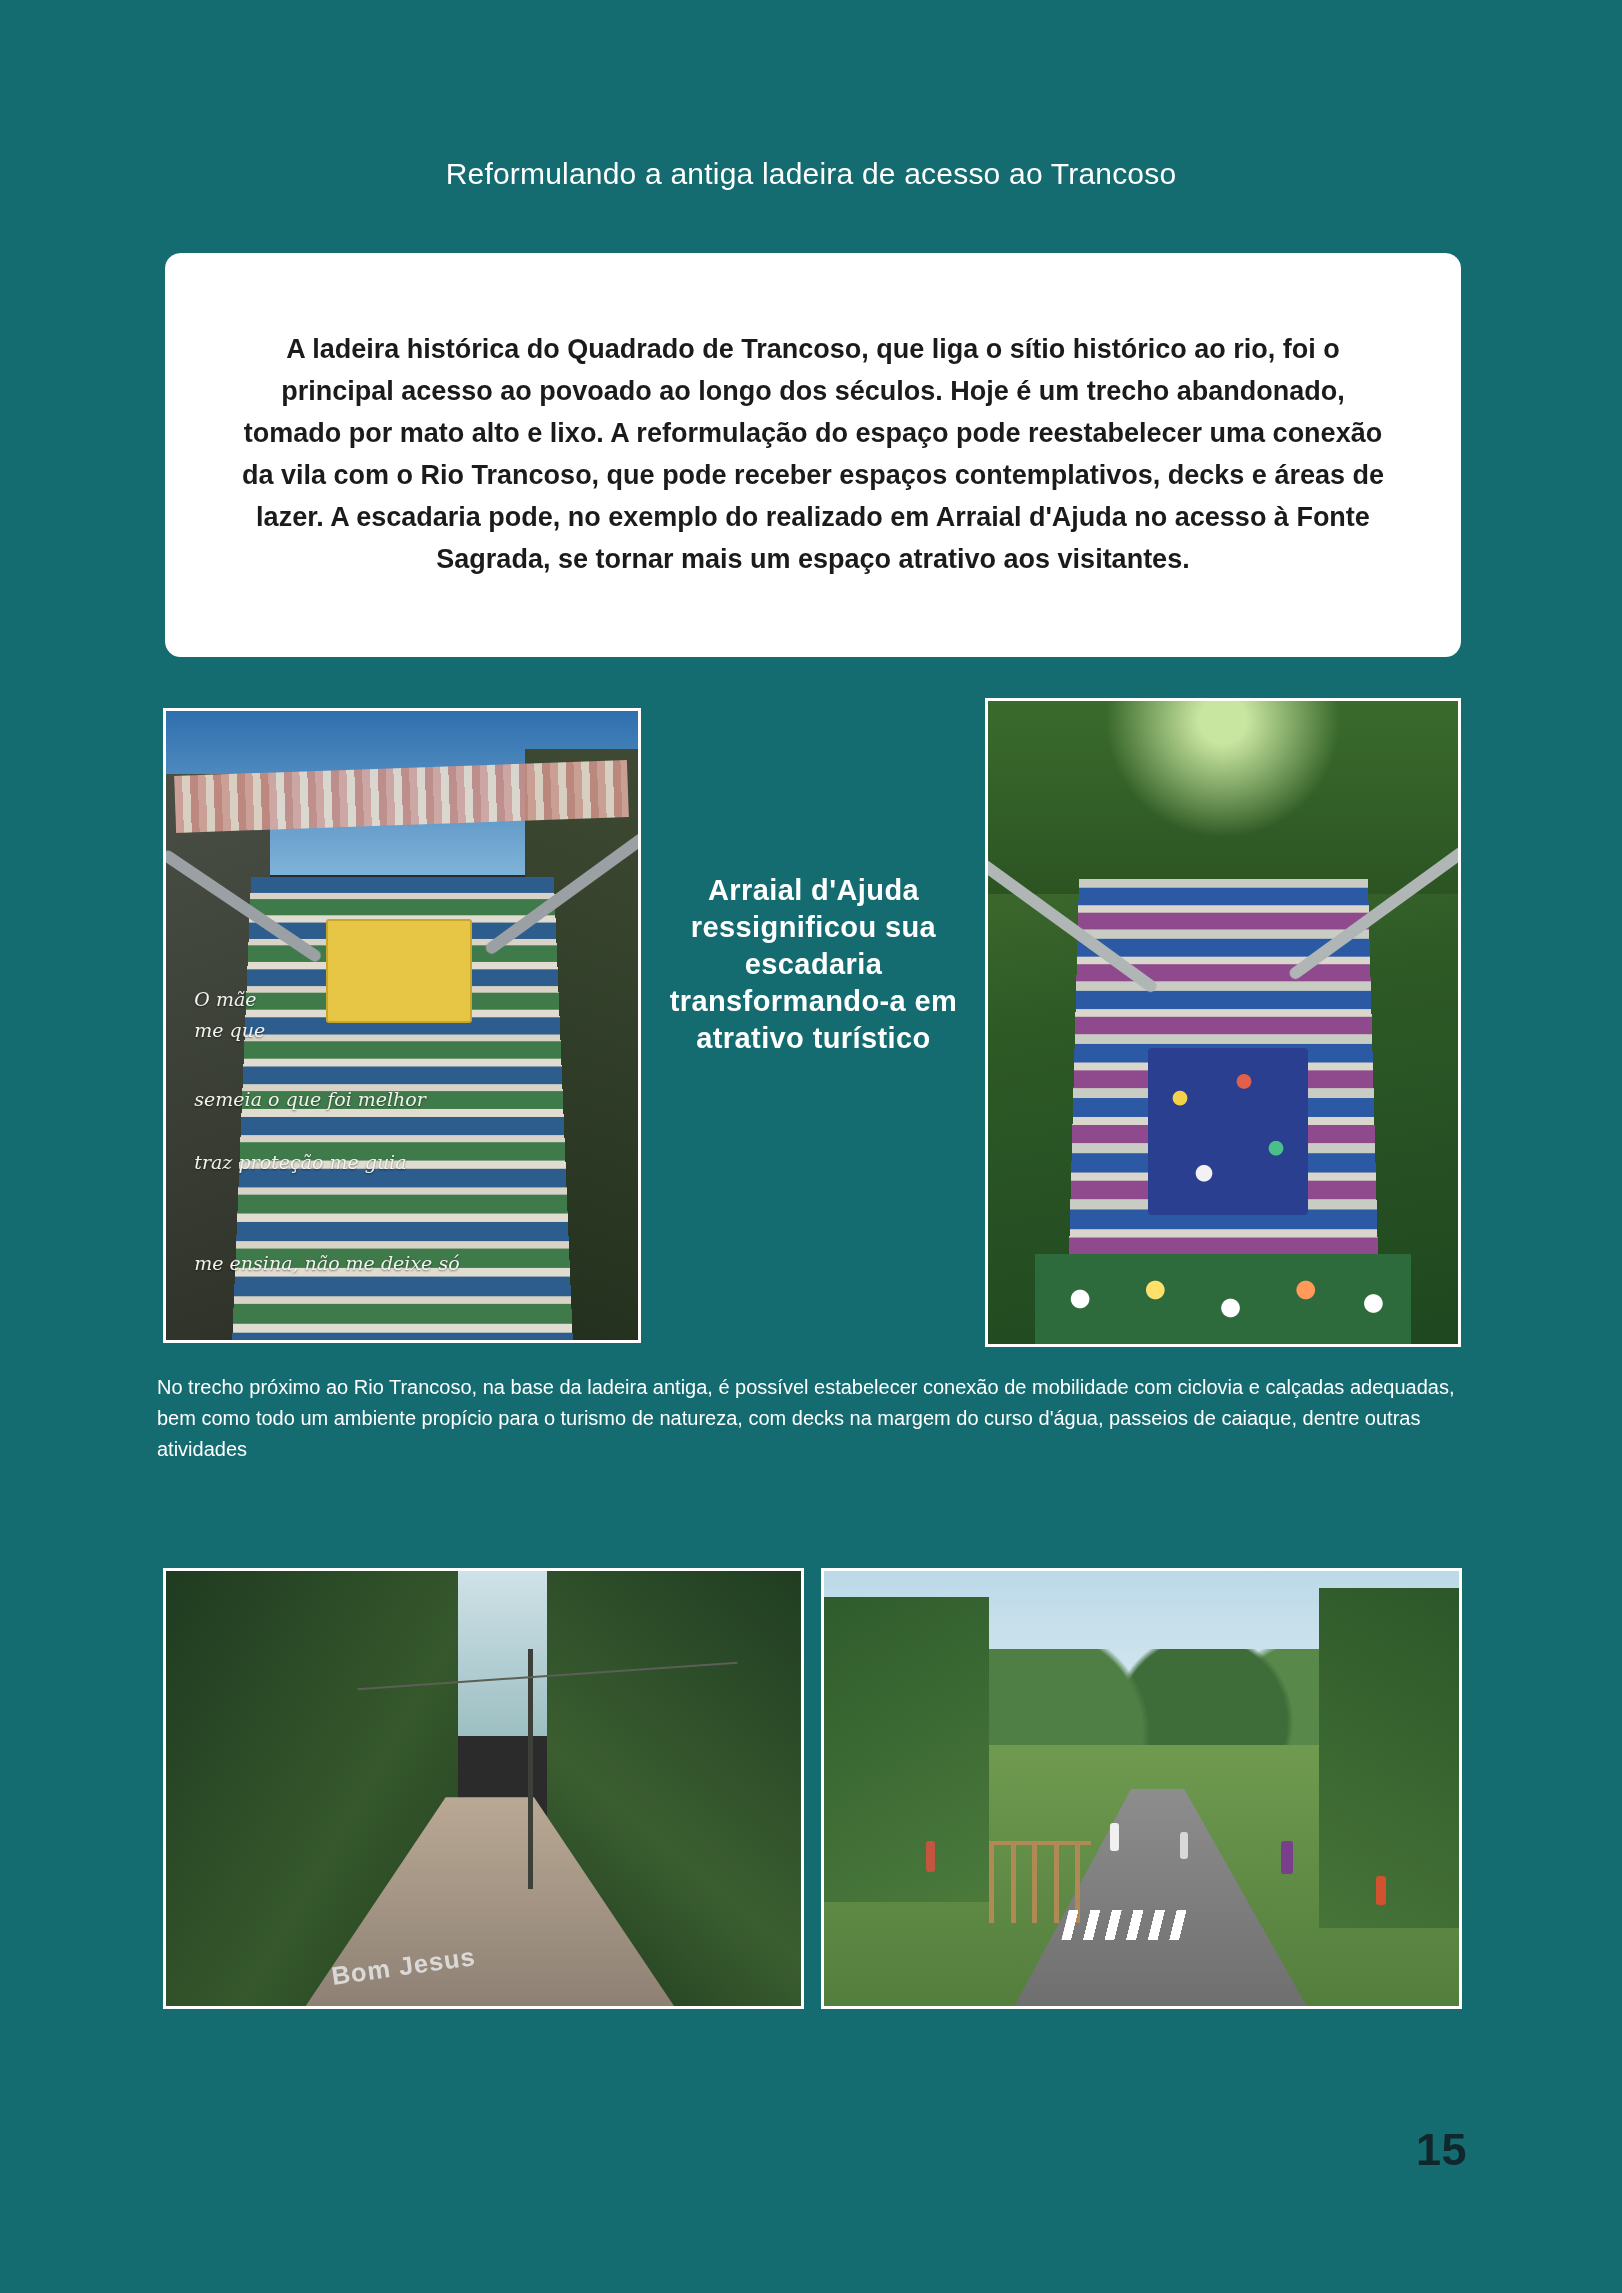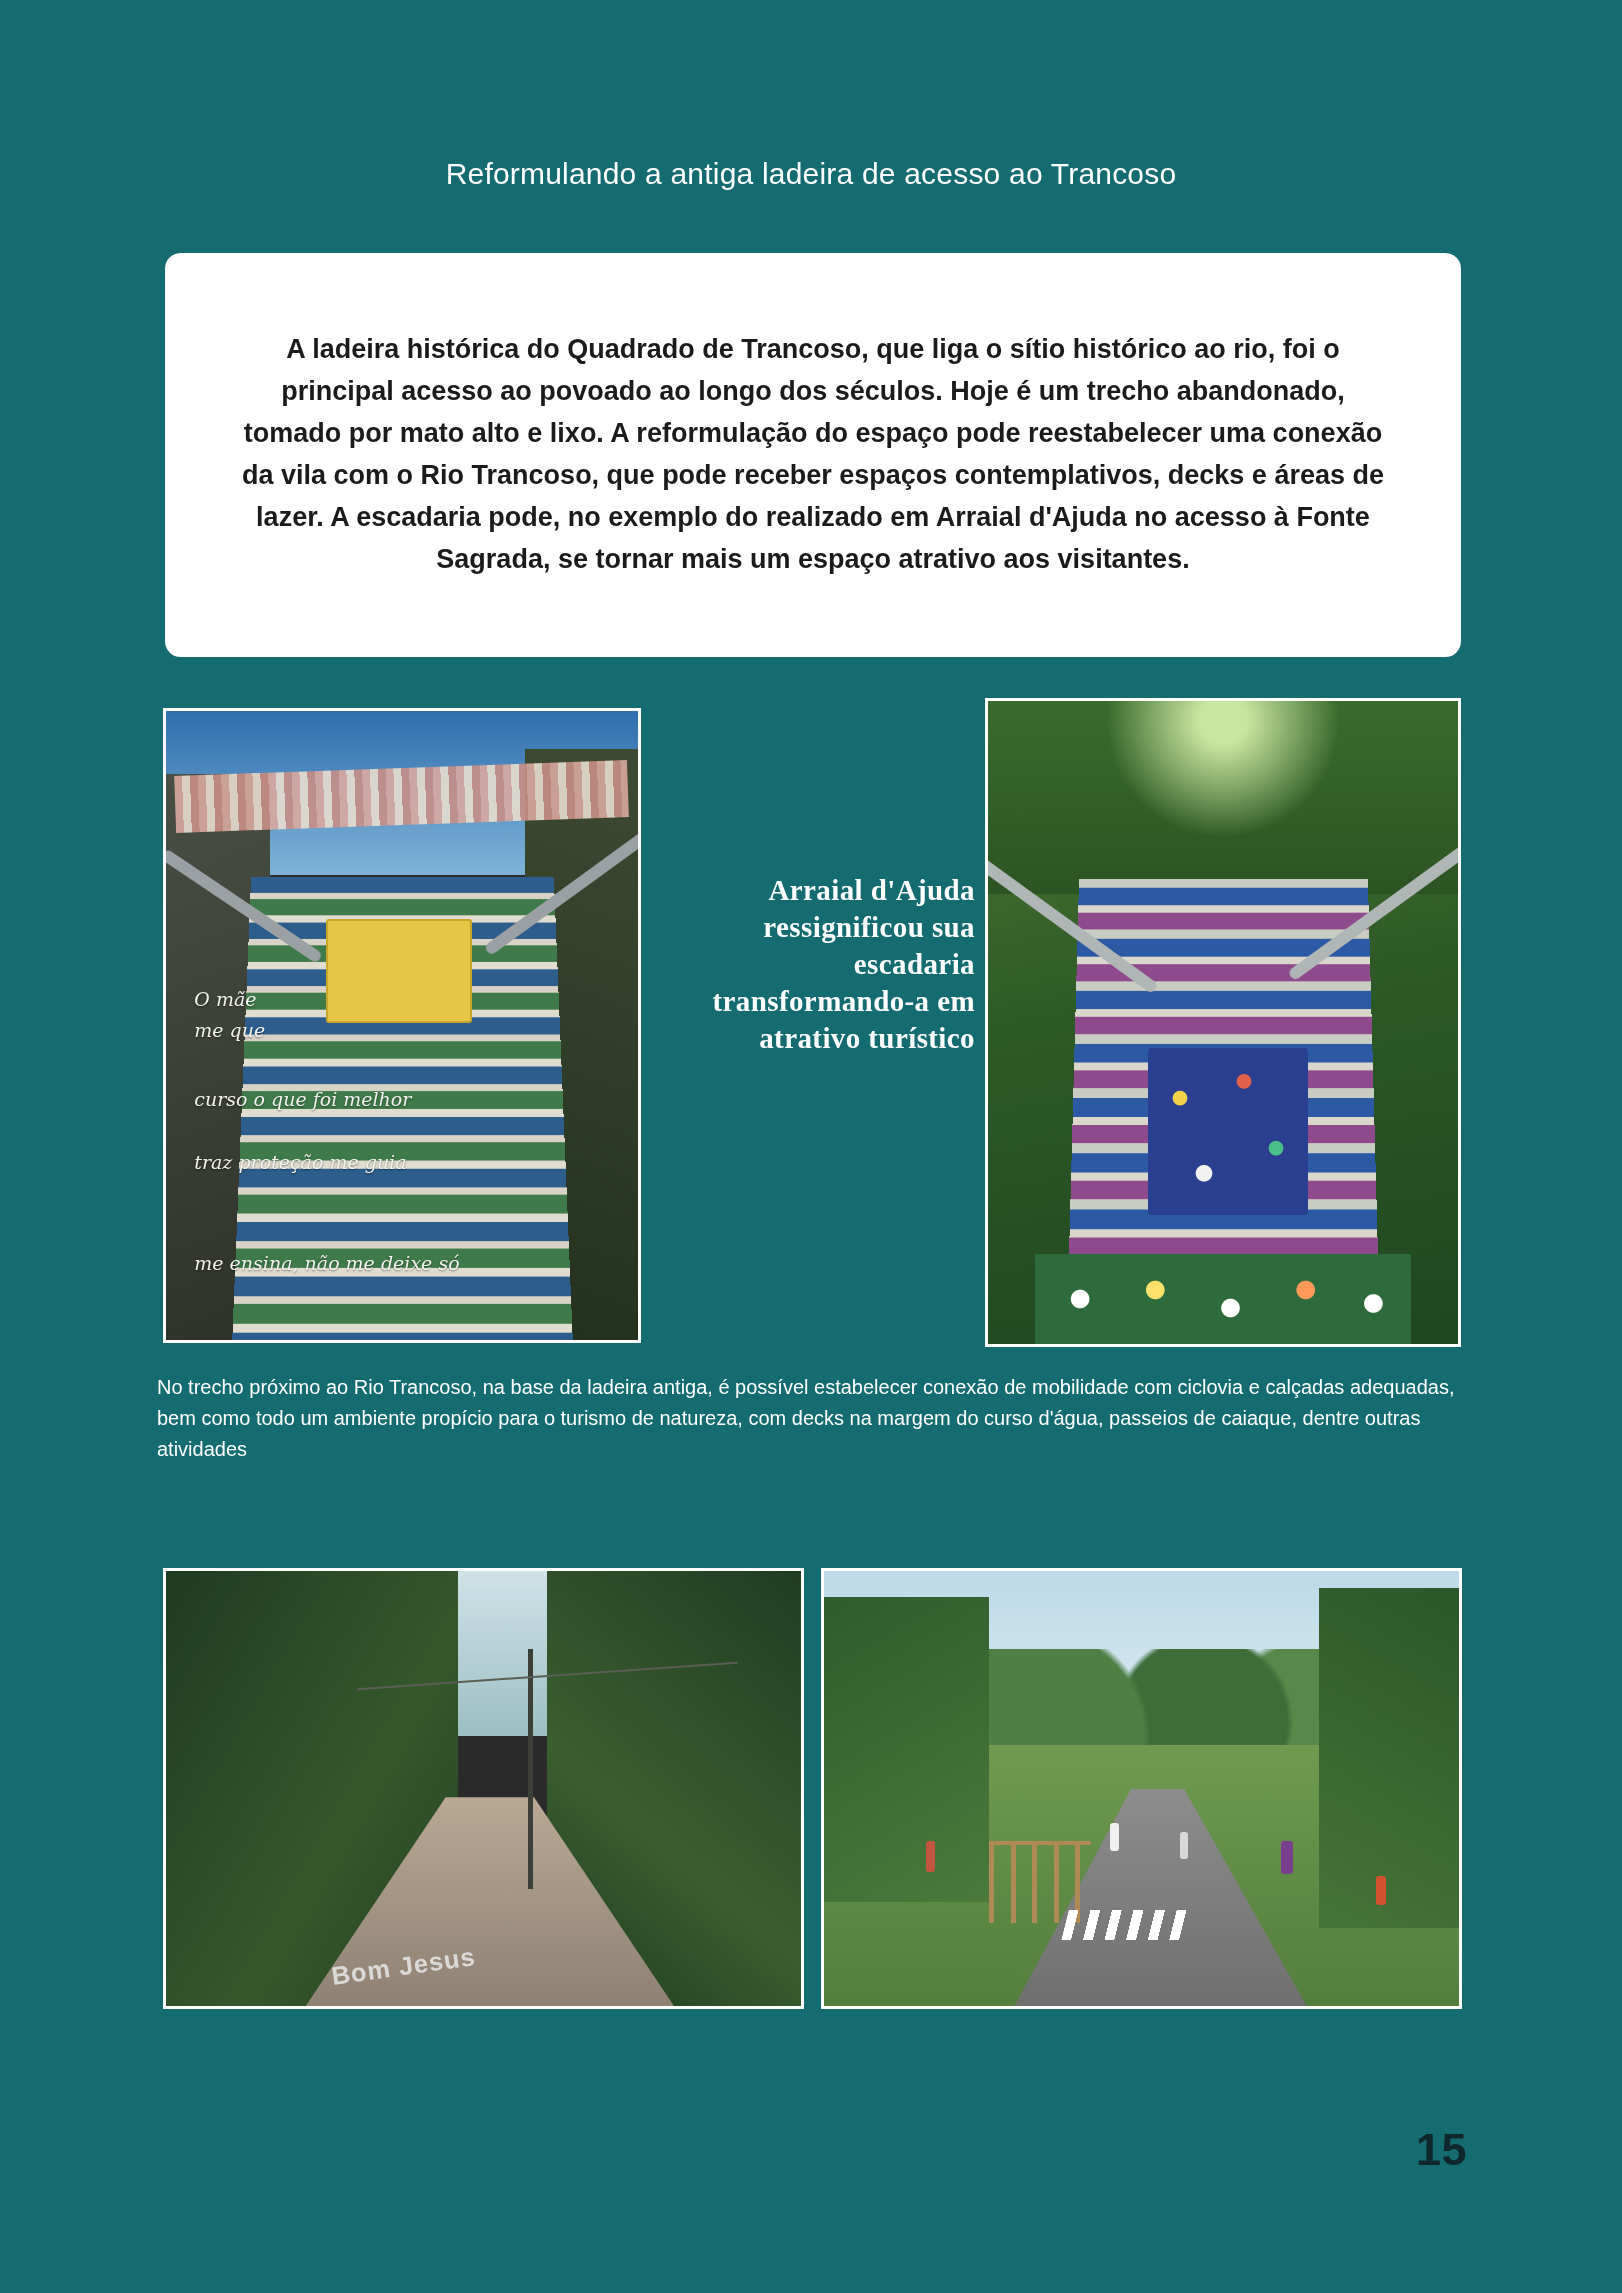--- a/index.html
+++ b/index.html
@@ -74,27 +74,26 @@
     left: 985px;
     top: 698px;
     width: 476px;
     height: 649px;
   }
   .middle-caption {
     position: absolute;
     left: 652px;
     top: 872px;
     width: 323px;
-    text-align: right;
+    text-align: center;
     color: #ffffff;
     font-size: 29px;
     font-weight: 700;
     line-height: 1.28;
     letter-spacing: 0.4px;
-    font-family: Liberation Serif, serif;
   }
 
   
   .teal-paragraph {
     position: absolute;
     left: 157px;
     top: 1372px;
     width: 1308px;
     color: #ffffff;
     font-size: 20px;
@@ -284,21 +283,21 @@
       <div class="sl-sky"></div>
       <div class="sl-wall-l"></div>
       <div class="sl-wall-r"></div>
       <div class="sl-steps"></div>
       <div class="sl-mural"></div>
       <div class="sl-garland"></div>
       <div class="sl-rail-l"></div>
       <div class="sl-rail-r"></div>
       <div class="sl-handwrite" style="top:44%;">O mãe</div>
       <div class="sl-handwrite" style="top:49%;">me que</div>
-      <div class="sl-handwrite" style="top:60%;">curso o que foi melhor</div>
+      <div class="sl-handwrite" style="top:60%;">semeia o que foi melhor</div>
       <div class="sl-handwrite" style="top:70%;">traz proteção me guia</div>
       <div class="sl-handwrite" style="top:86%;">me ensina, não me deixe só</div>
     </div>
   </div>
 
   <div class="middle-caption">Arraial d'Ajuda ressignificou sua escadaria transformando-a em atrativo turístico</div>
 
   <div class="photo" id="photo-stairs-right">
     <div class="img-inner">
       <div class="sr-bg"></div>

